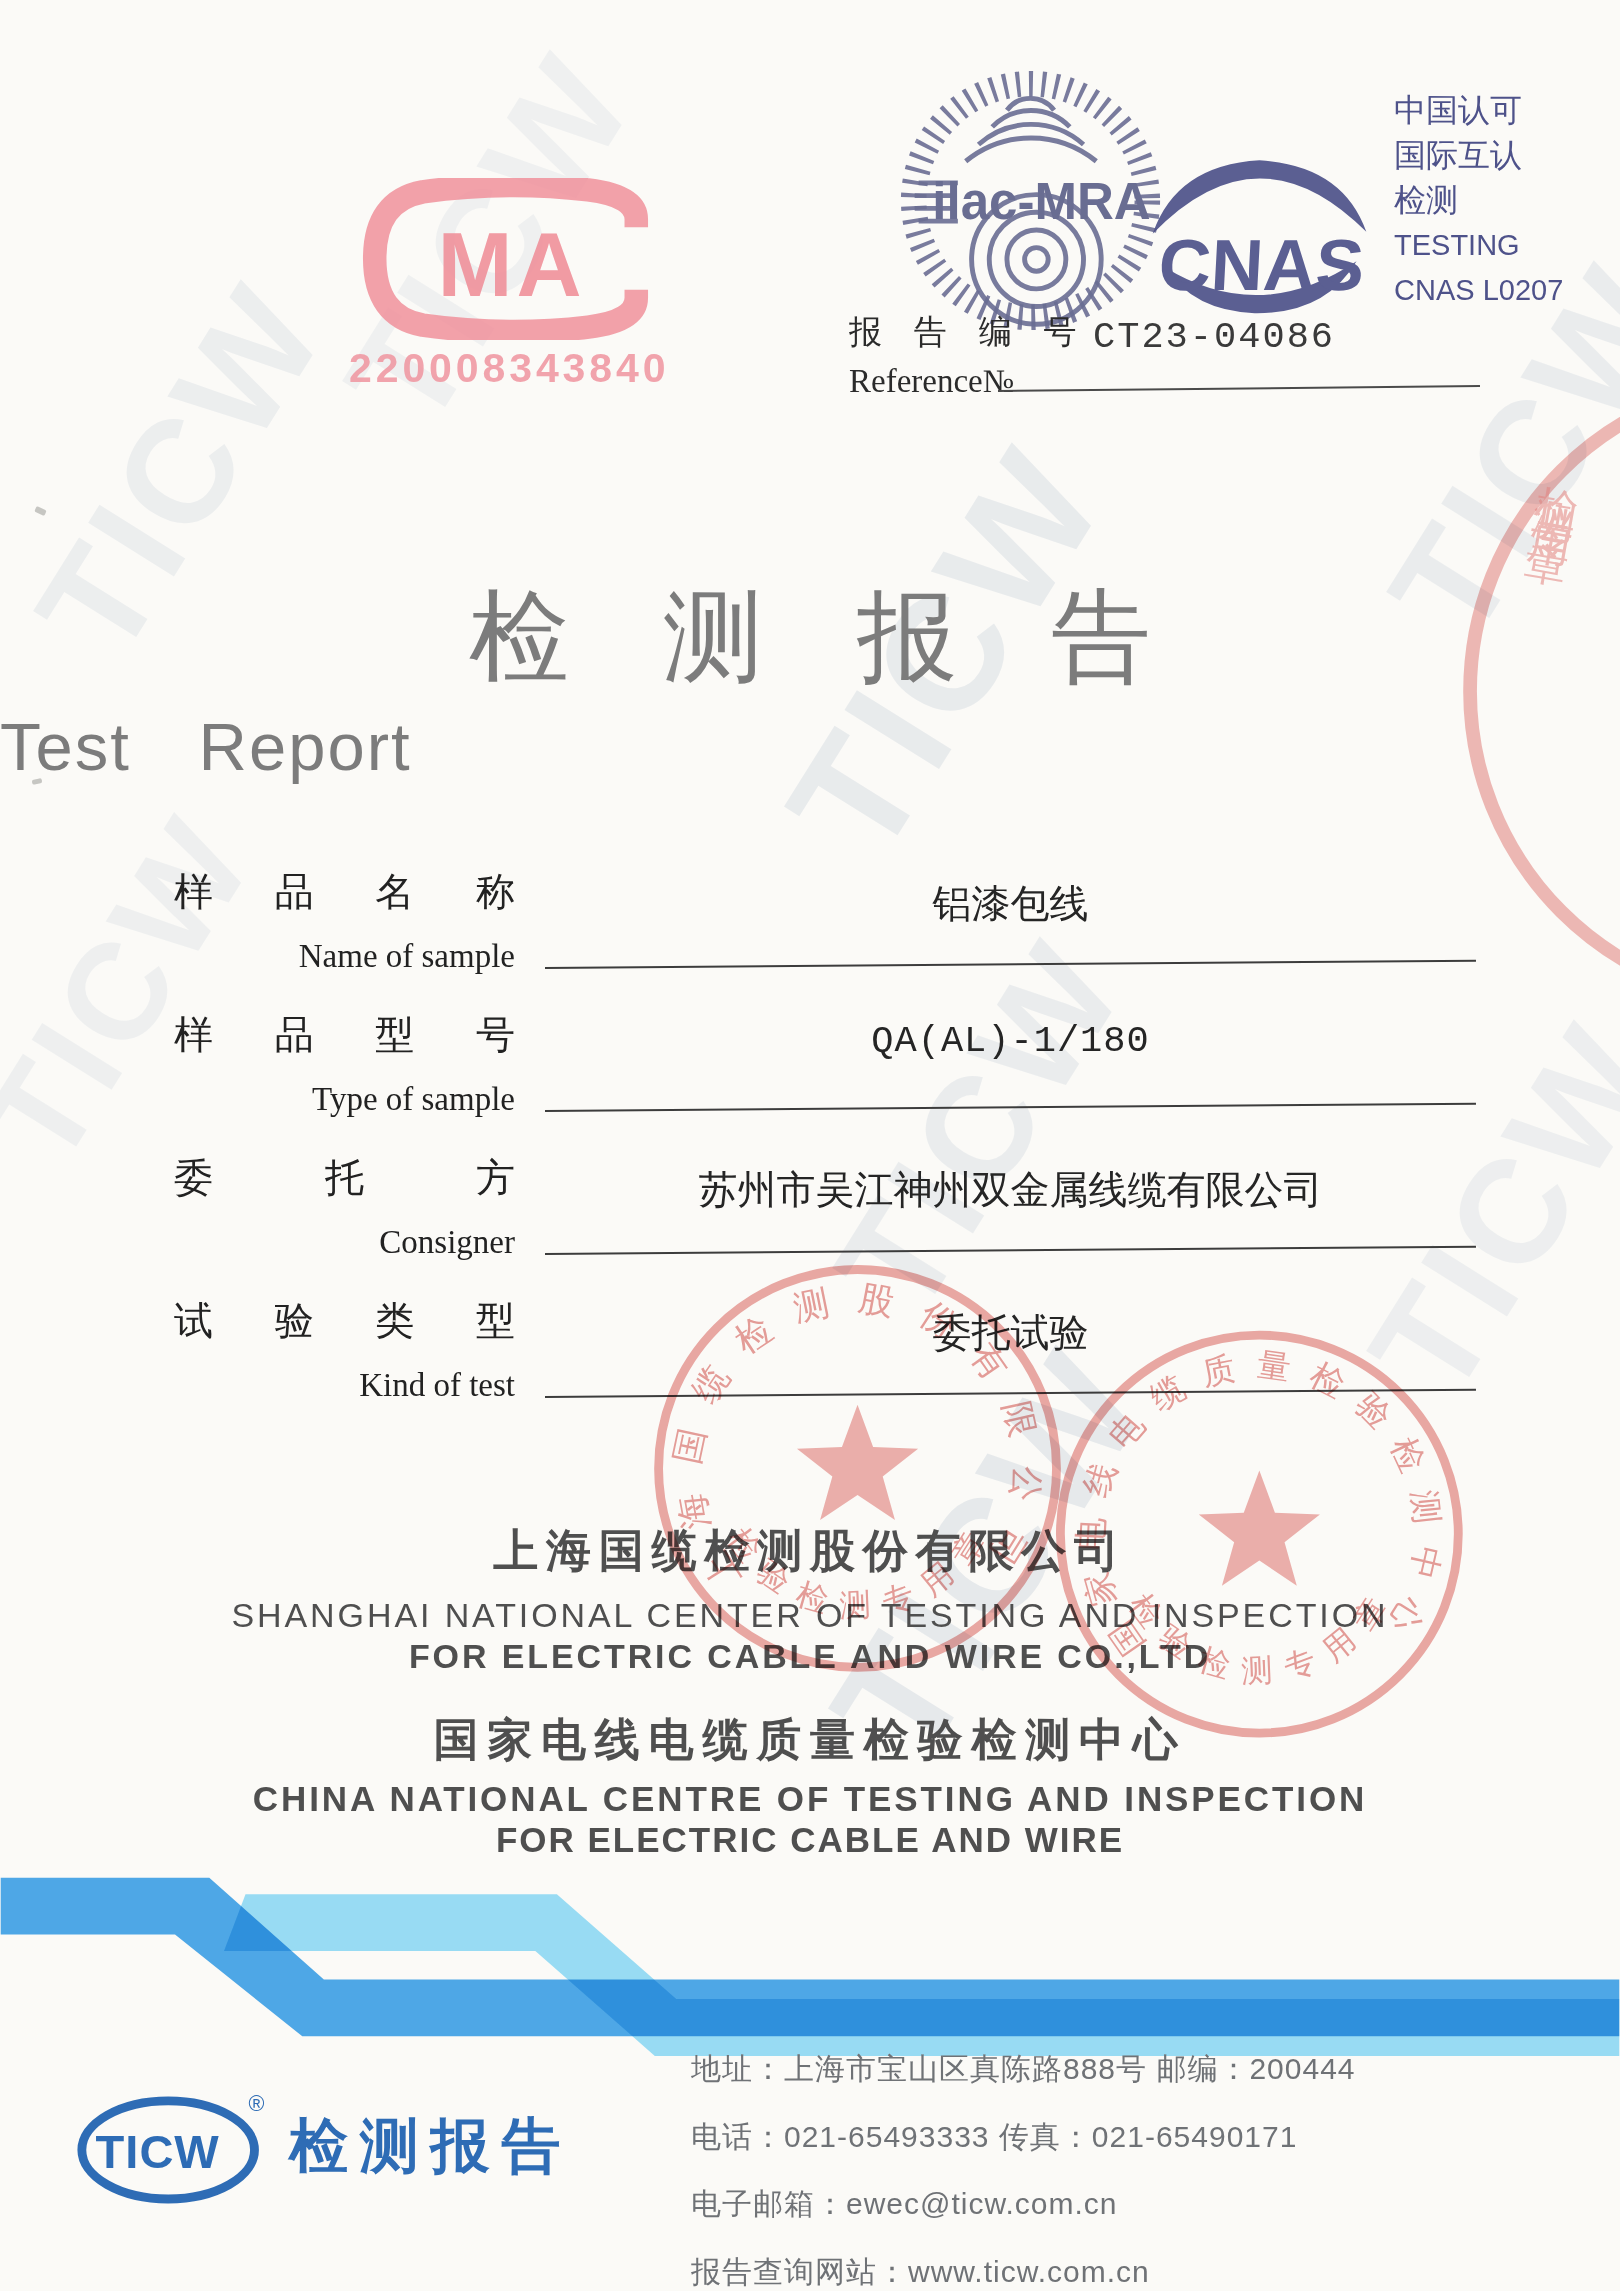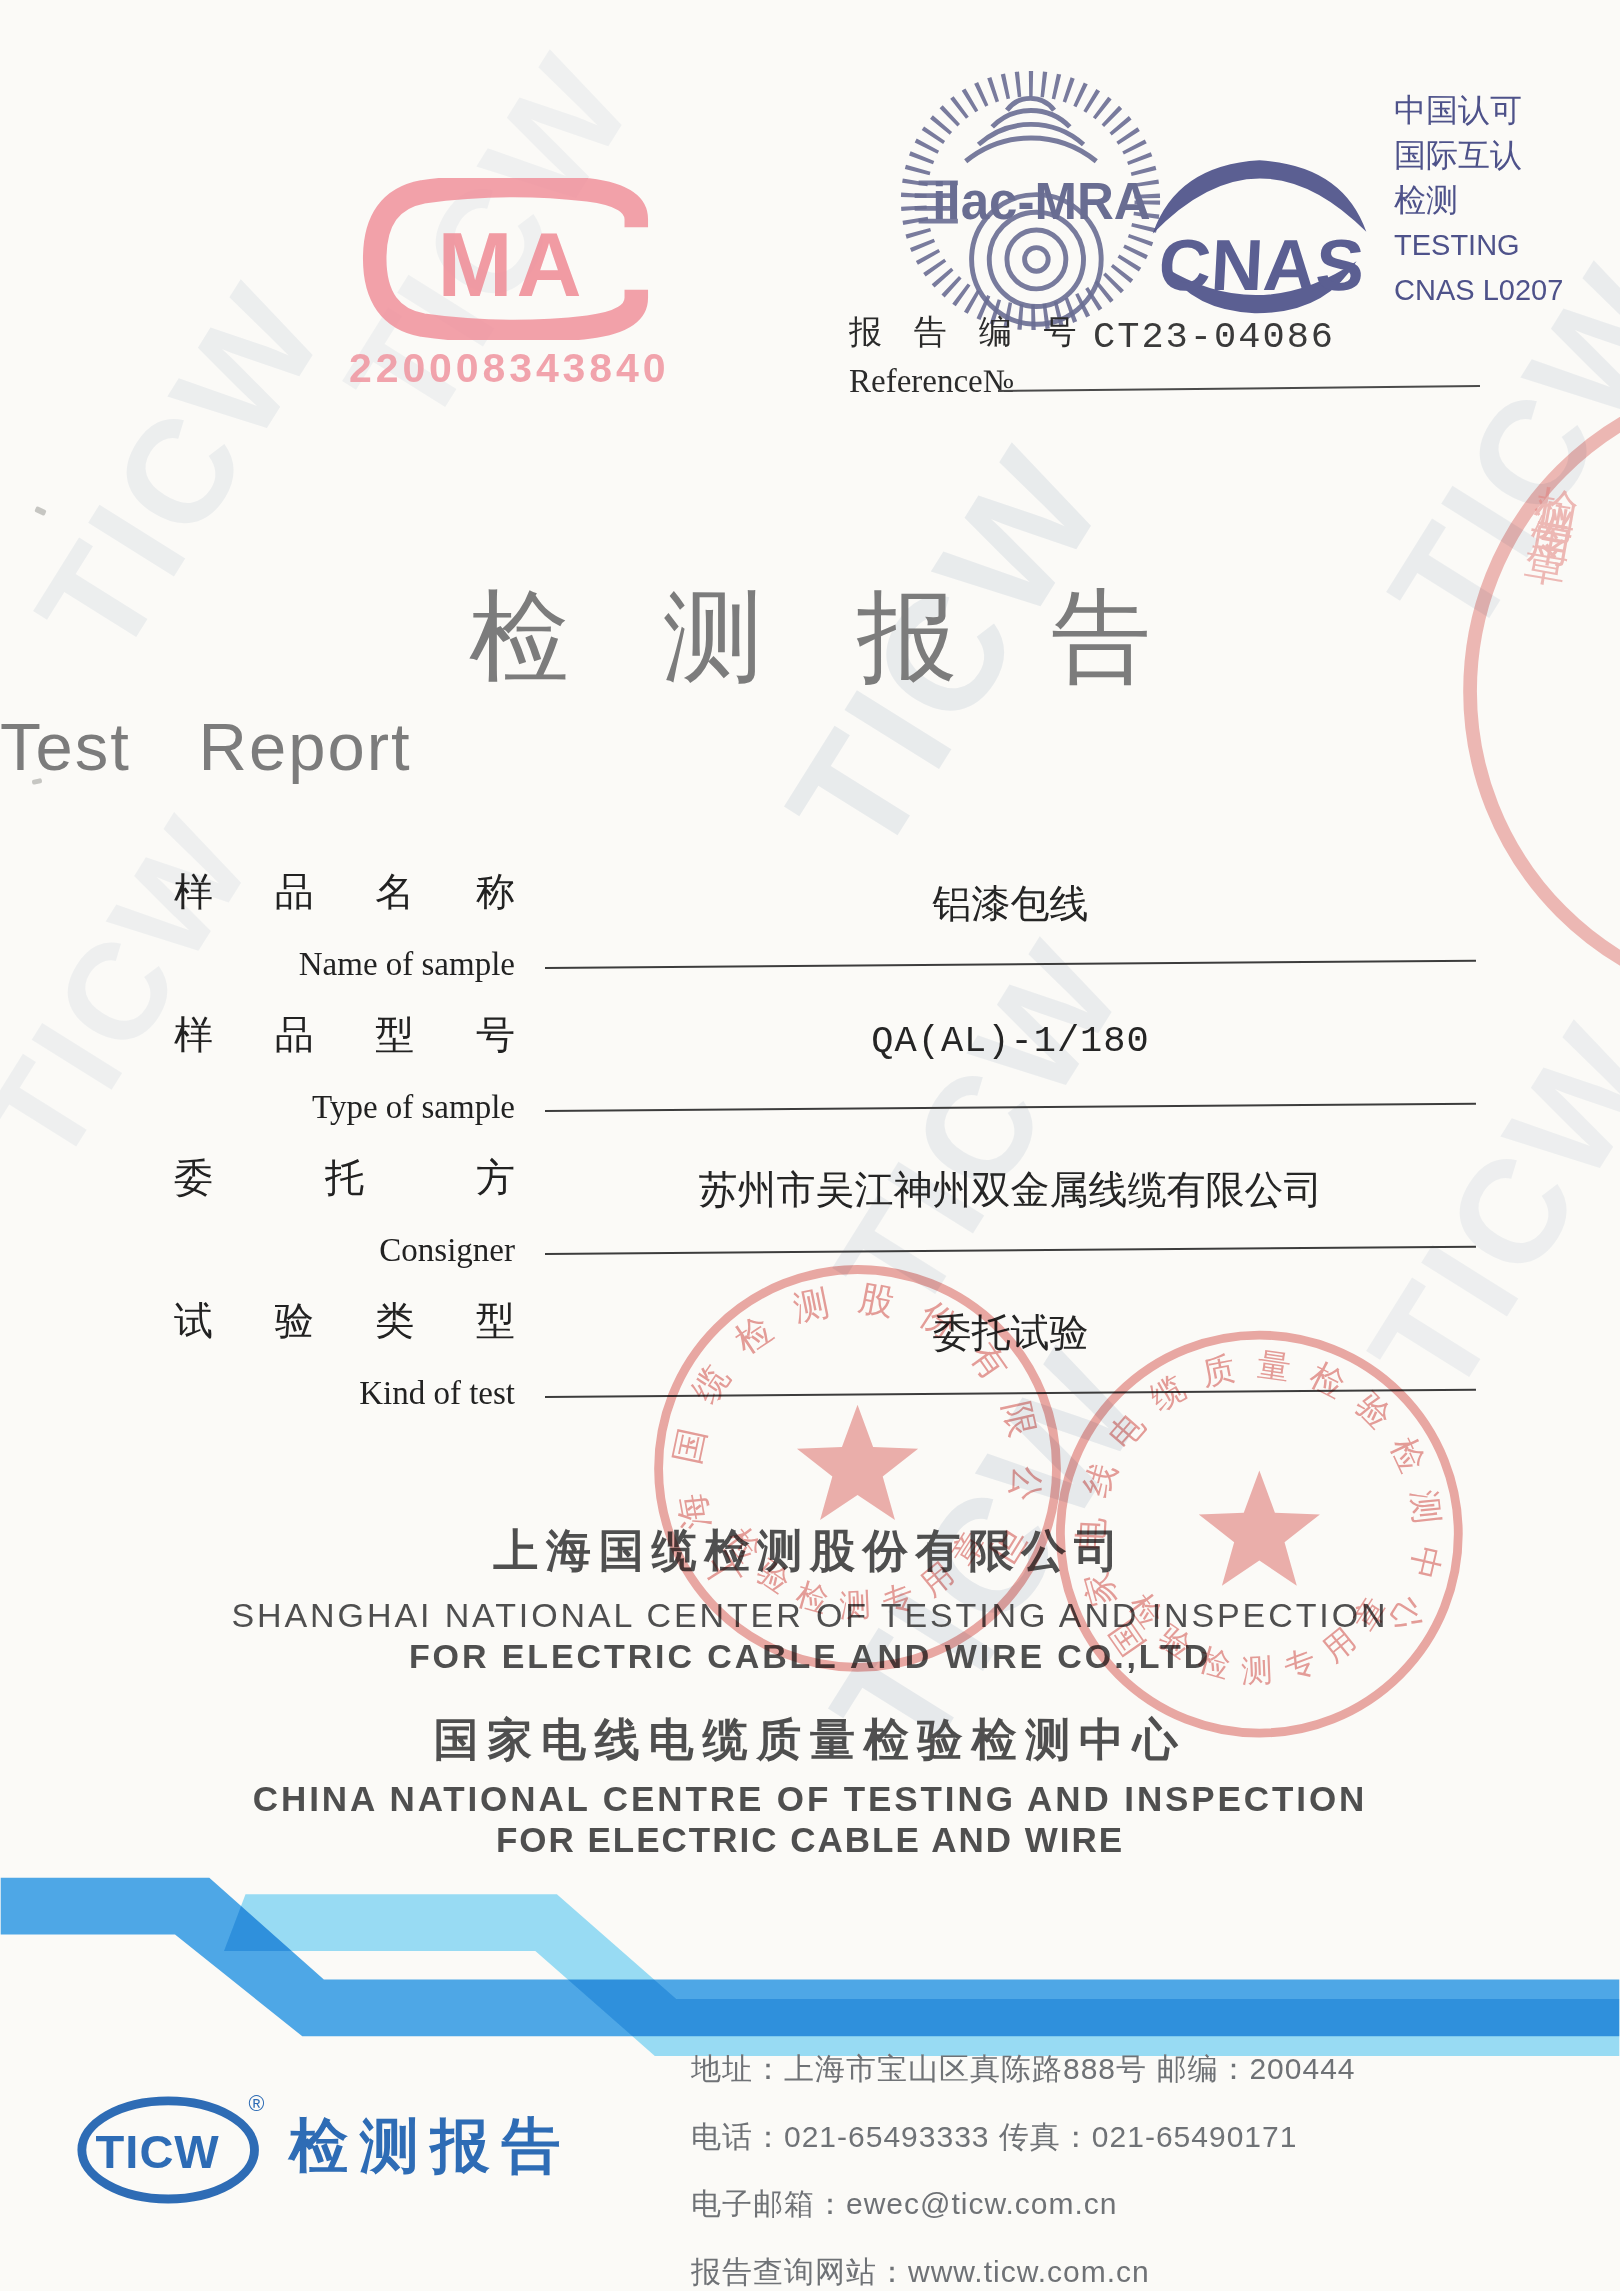--- a/index.html
+++ b/index.html
@@ -70,21 +70,21 @@
 
   
   .row{position:absolute;left:0;width:1311px;height:137px;z-index:1;}
   .row .label{
     position:absolute;left:174px;top:11.8px;width:341px;
   }
   .row .label .zh{
     font-size:39px;color:#222;text-align:justify;text-align-last:justify;
   }
   .row .label .en{
-    font-size:33px;color:#222;text-align:right;margin-top:27px;
+    font-size:33px;color:#222;text-align:right;margin-top:19px;
   }
   .row .value{
     position:absolute;left:545px;top:23.5px;width:931px;text-align:center;
     font-size:39px;color:#252525;
   }
   .row .value.mono{font-family:"Liberation Mono",monospace;font-size:37px;letter-spacing:1px;}
   .row .line{
     position:absolute;left:545px;top:114px;width:931px;height:2px;background:#3c3c3c;
     transform:rotate(-0.45deg);transform-origin:left center;
   }

